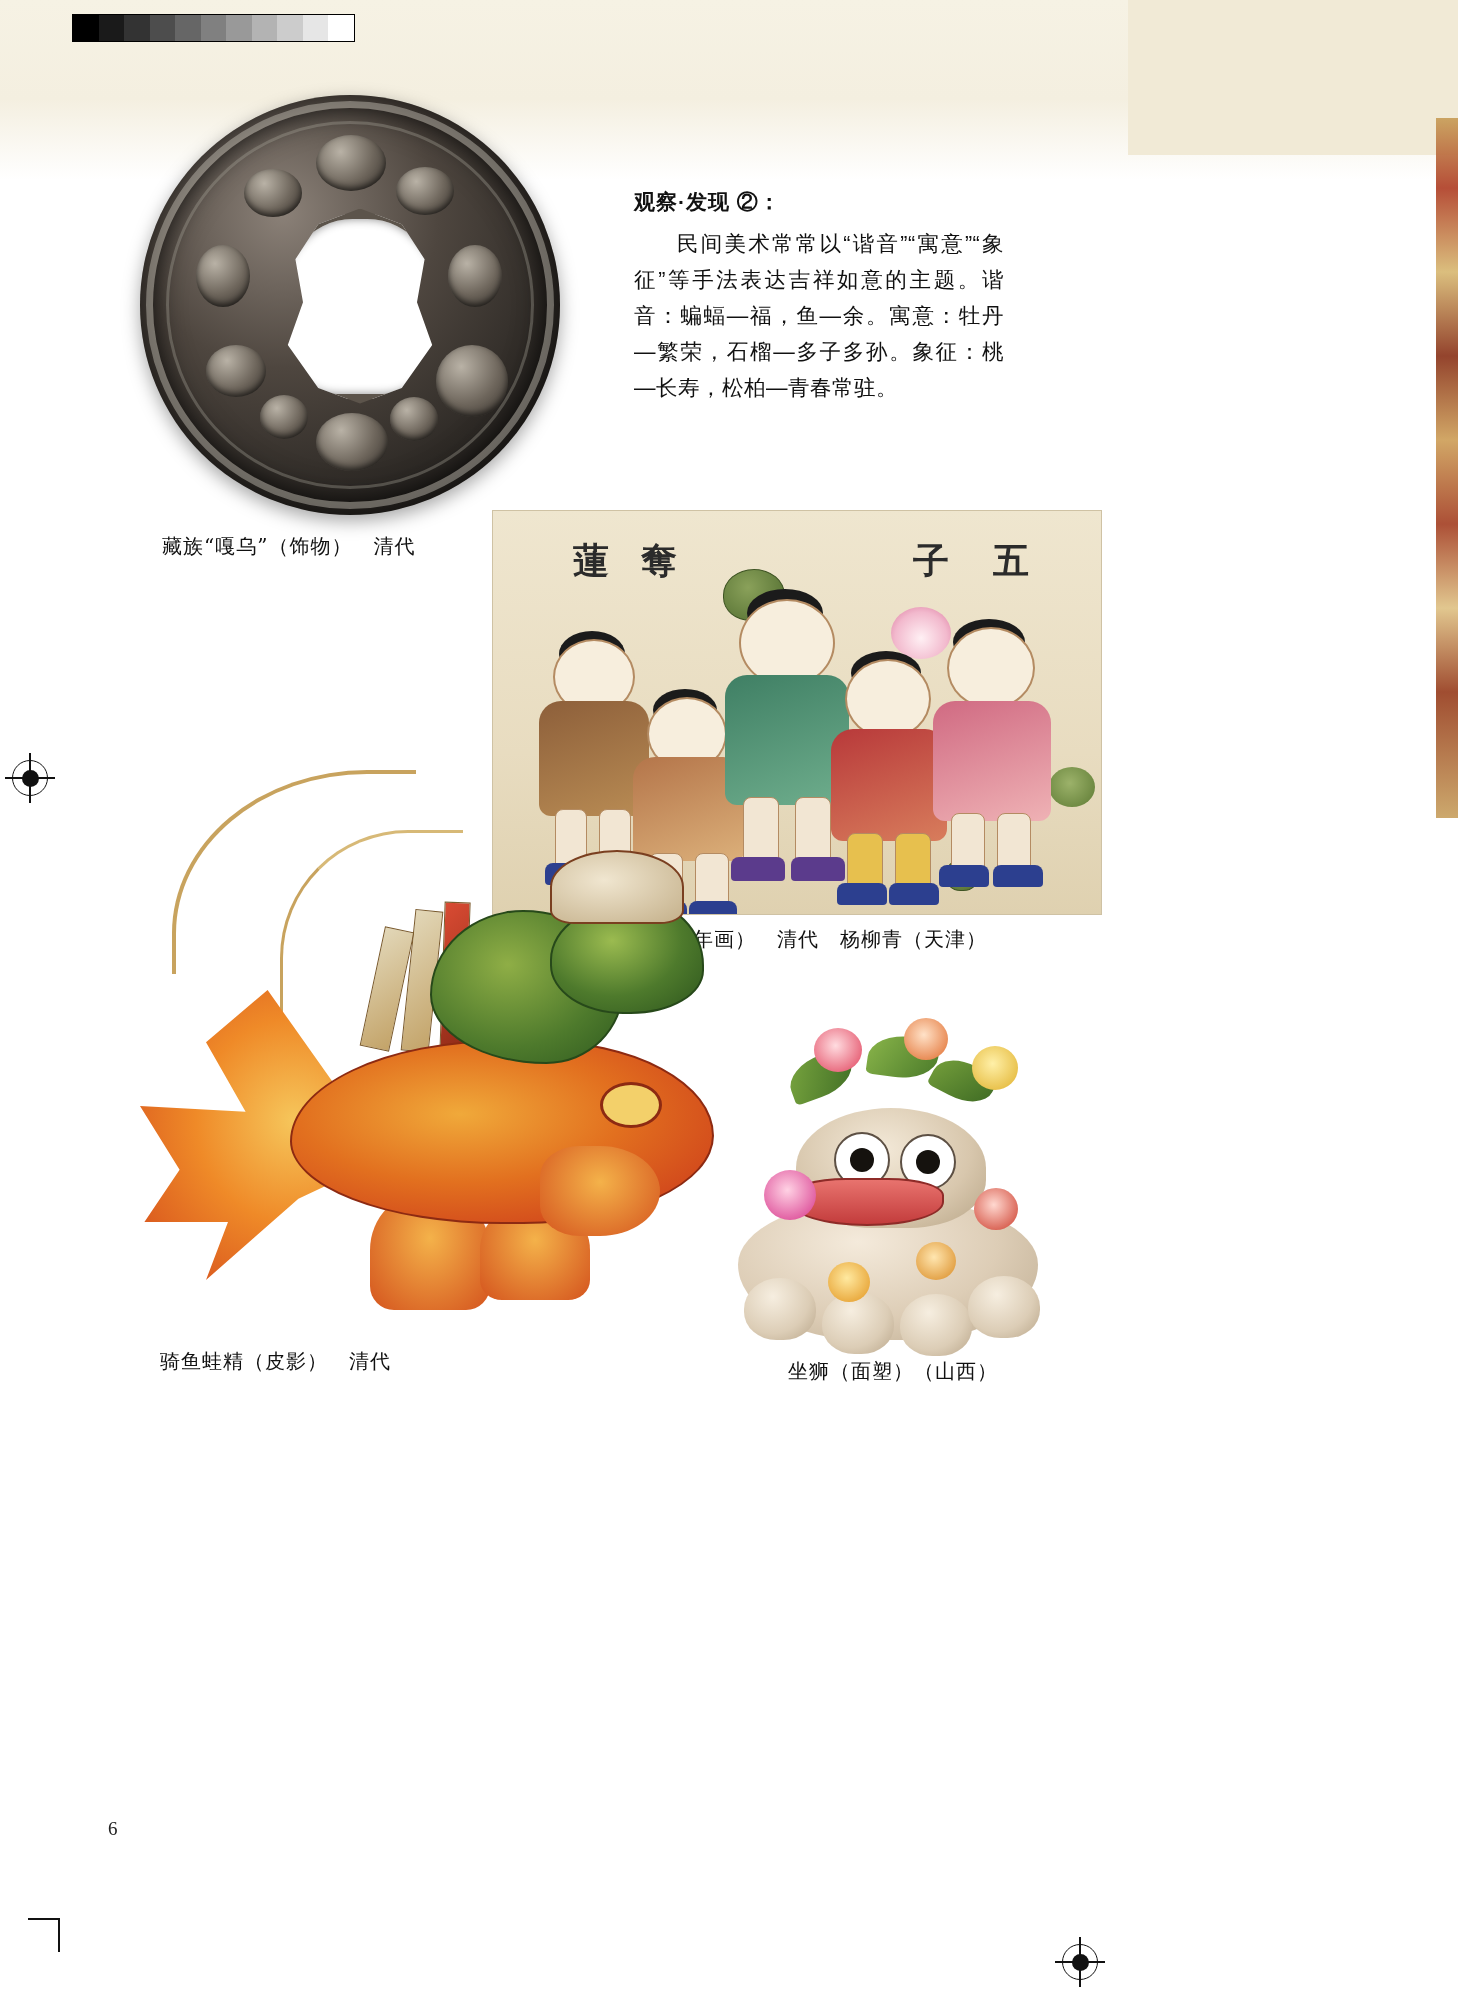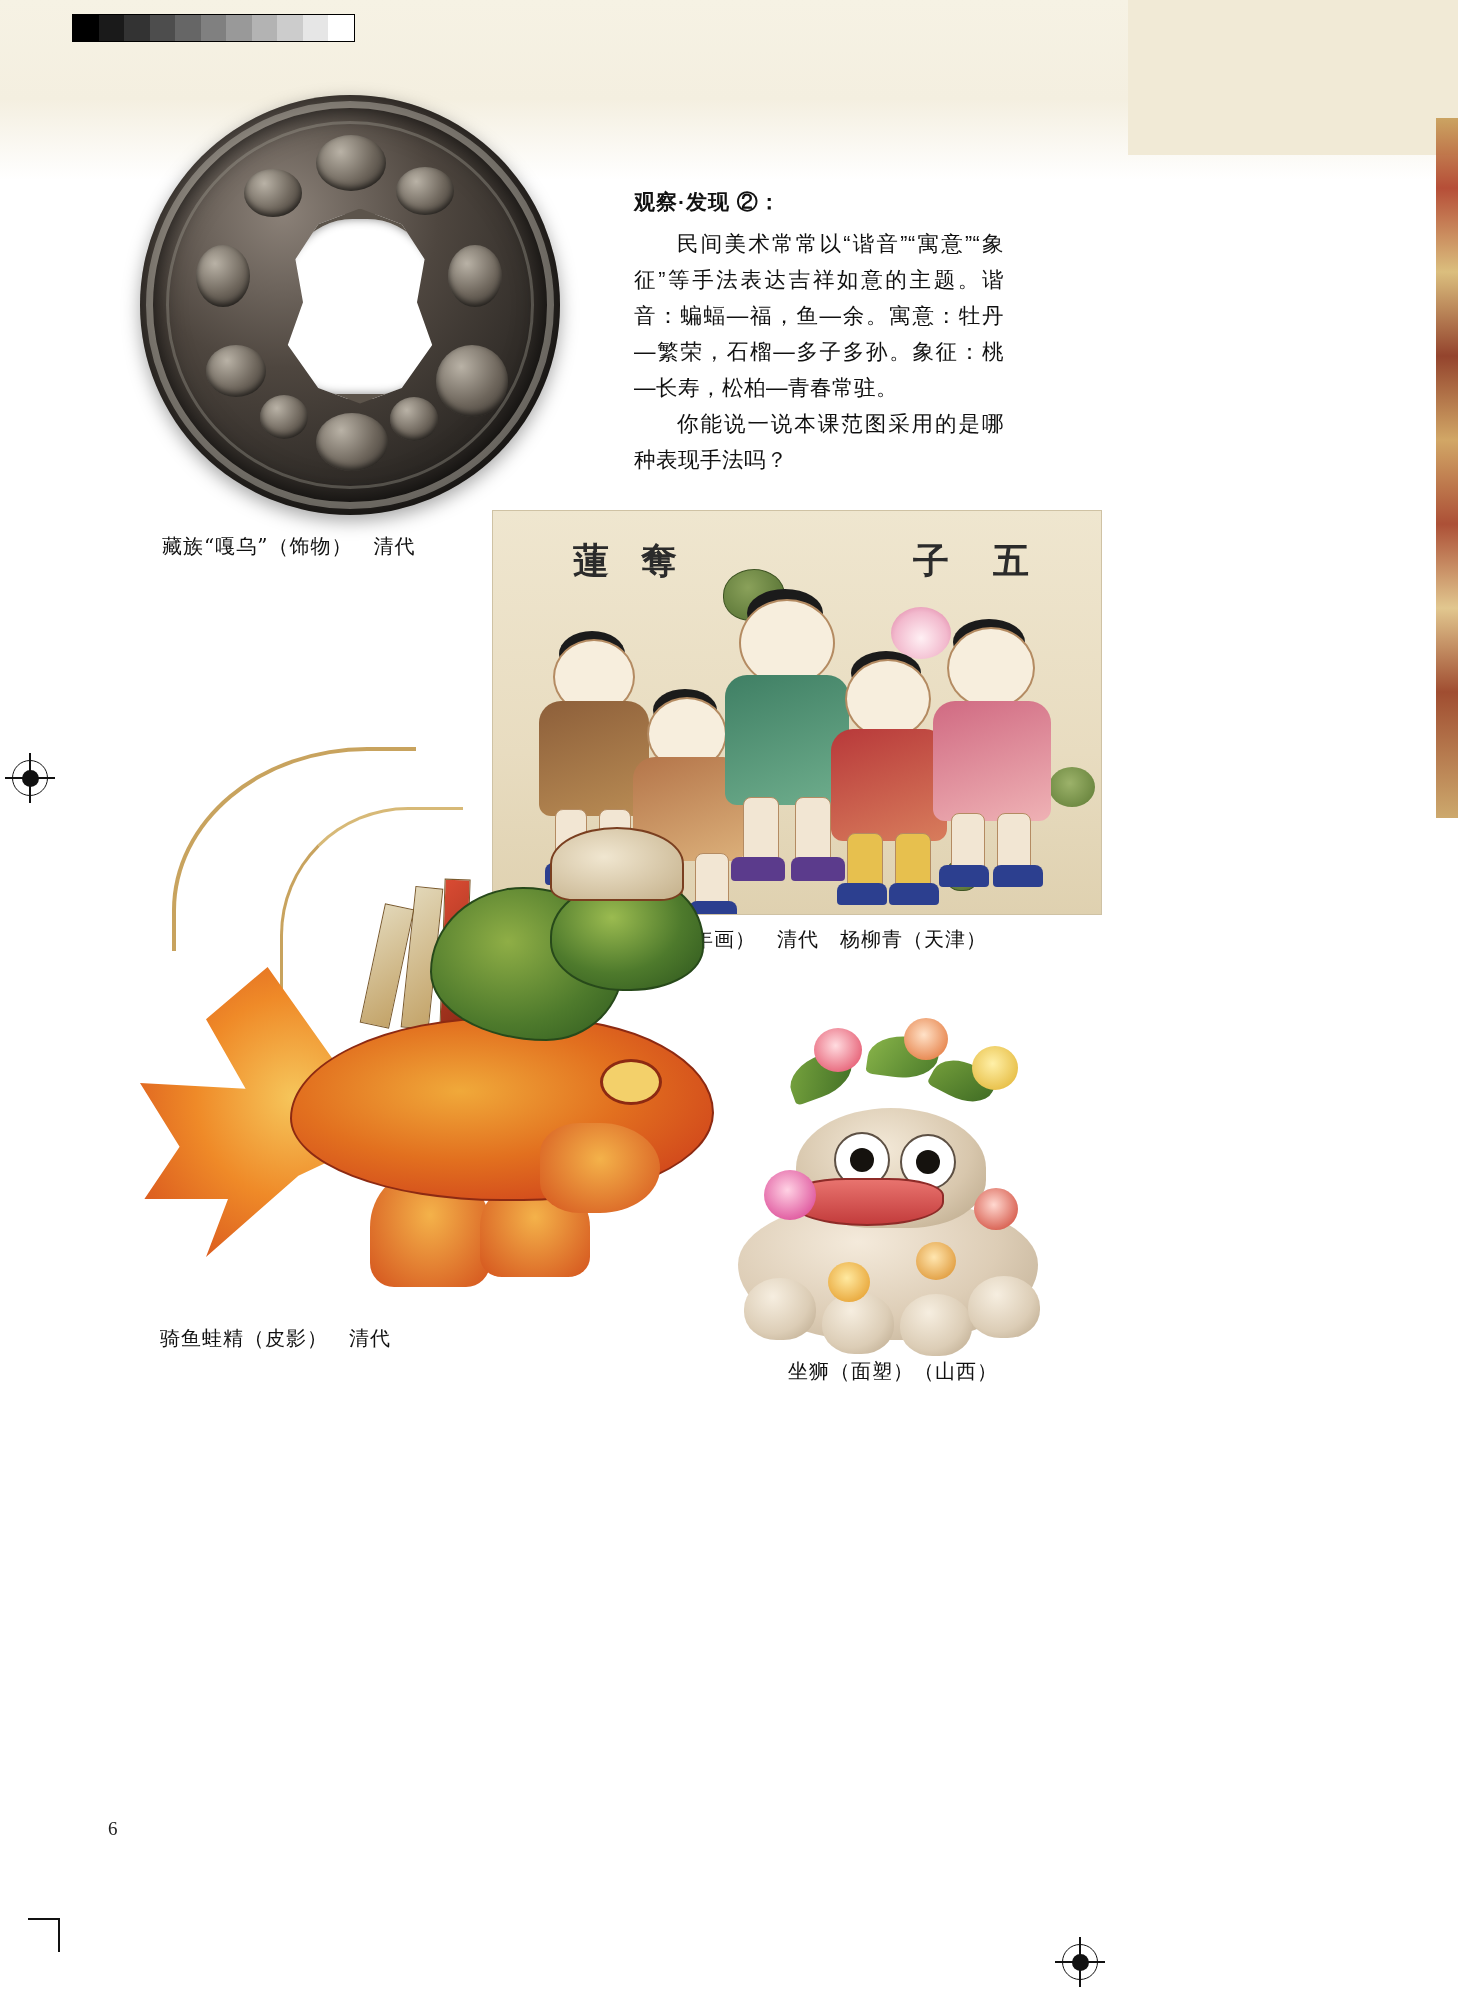--- a/index.html
+++ b/index.html
@@ -240,21 +240,21 @@
     background: radial-gradient(circle at 45% 40%, #9cb26a, #5d7a33);
     border-radius: 50%;
   }
   .fig-nianhua .caption {
     position: absolute;
     left: 96px; top: 416px;
   }
 
   
   .fig-shadow {
-    left: 120px; top: 737px; width: 610px; height: 620px;
+    left: 120px; top: 760px; width: 610px; height: 620px;
   }
   .fish-body {
     position: absolute;
     left: 170px; top: 280px;
     width: 420px; height: 180px;
     background: radial-gradient(ellipse at 40% 40%, #f0a93a 0%, #e2701f 45%, #c8311a 100%);
     border-radius: 50% 42% 45% 50% / 55% 52% 48% 45%;
     border: 2px solid #8d2a12;
   }
   .fish-tail {
@@ -423,21 +423,20 @@
   <i style="background:#999999"></i>
   <i style="background:#b3b3b3"></i>
   <i style="background:#cccccc"></i>
   <i style="background:#e6e6e6"></i>
   <i style="background:#ffffff"></i>
 </div>
 
 <div class="text-block">
   <div class="text-heading">观察·发现 ②：</div>
   <div class="text-para">民间美术常常以“谐音”“寓意”“象征”等手法表达吉祥如意的主题。谐音：蝙蝠—福，鱼—余。寓意：牡丹—繁荣，石榴—多子多孙。象征：桃—长寿，松柏—青春常驻。</div>
-  <div class="text-para">你能说一说本课范图采用的是哪种表现手法吗？</div>
 </div>
 
 <div class="figure fig-gau">
   <div class="gau-disc">
     <div class="gau-rim"></div>
     <div class="gau-rim2"></div>
 
     <div class="gau-relief" style="left:176px; top:40px; width:70px; height:56px;"></div>
     <div class="gau-relief" style="left:104px; top:74px; width:58px; height:48px;"></div>
     <div class="gau-relief" style="left:256px; top:72px; width:58px; height:48px;"></div>

